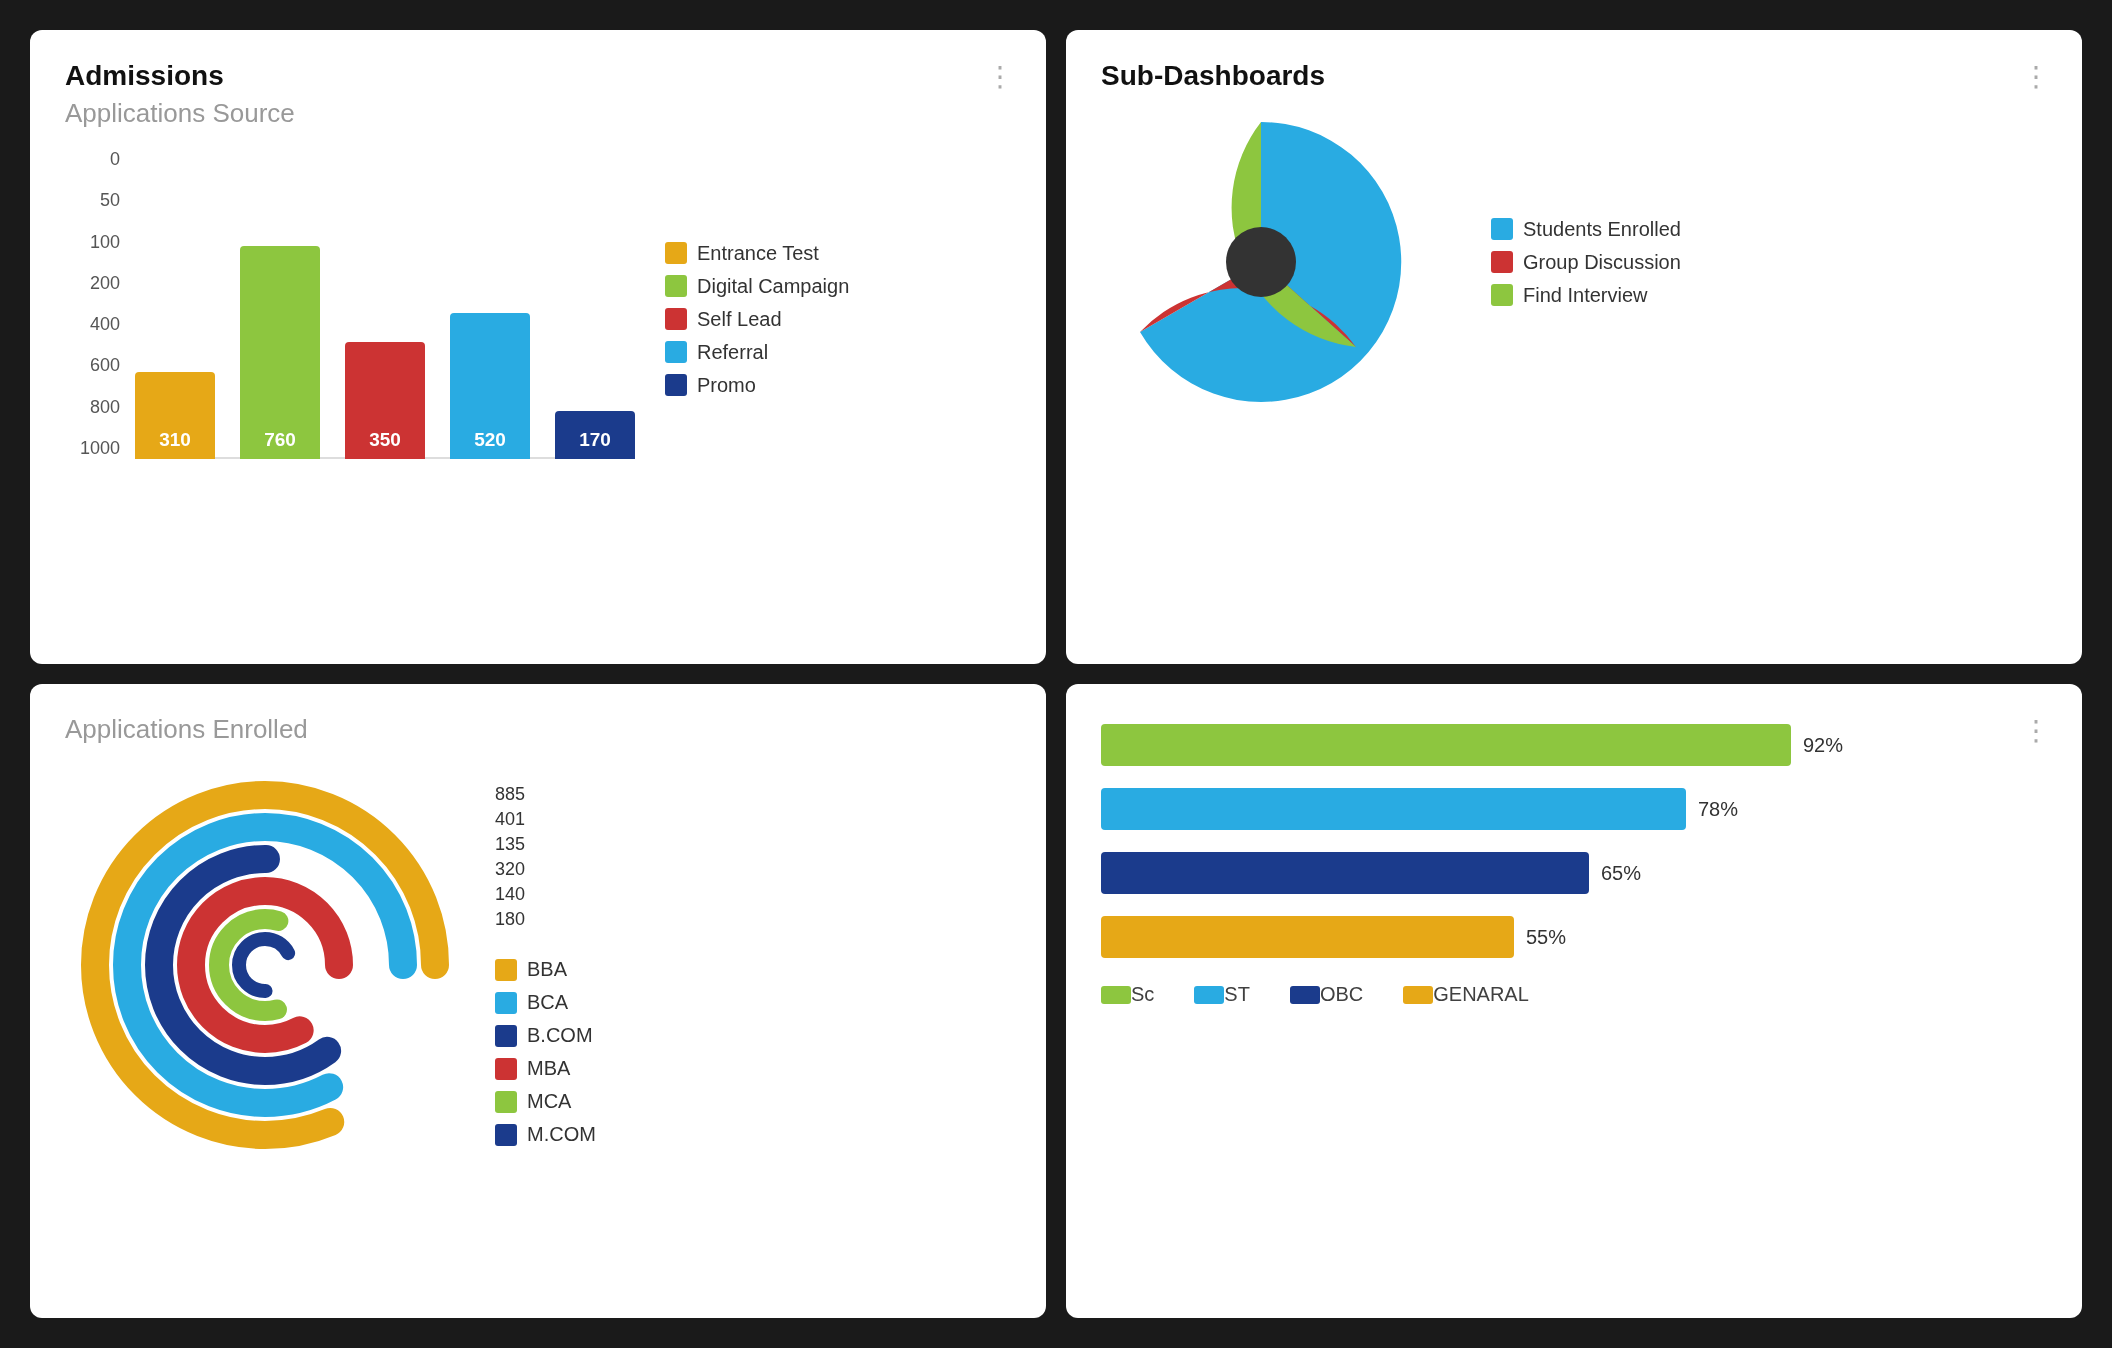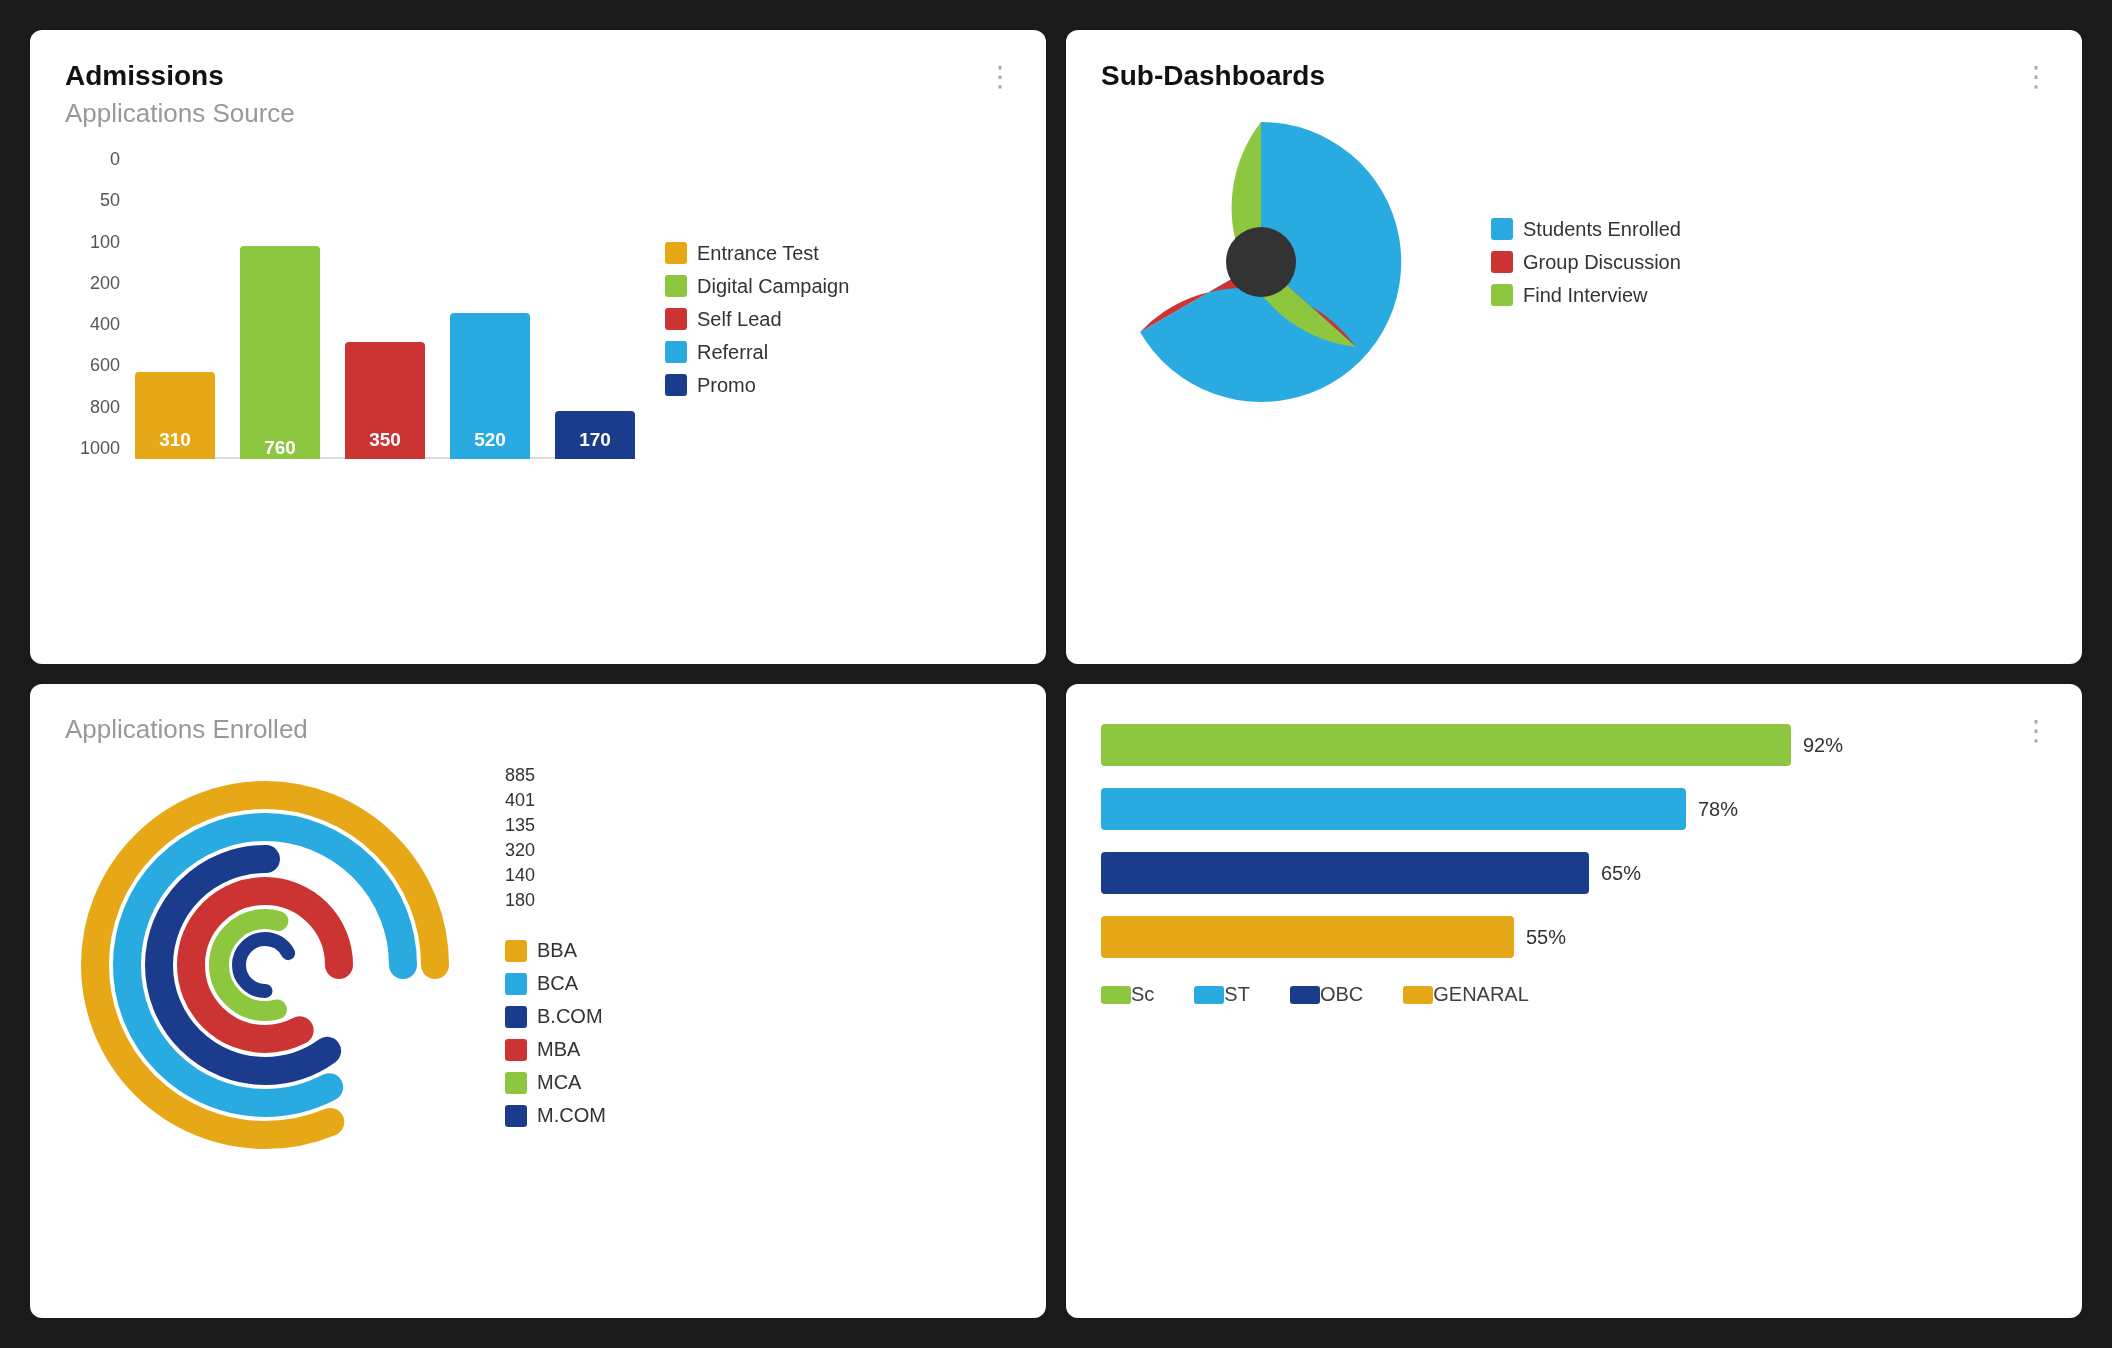--- a/index.html
+++ b/index.html
@@ -136,22 +136,22 @@
     }
     .pie-svg {
       width: 320px;
       height: 320px;
       flex-shrink: 0;
     }
 
     
     .ring-chart-area {
       display: flex;
-      align-items: flex-start;
-      gap: 30px;
+      align-items: center;
+      gap: 20px;
       margin-top: 10px;
     }
 
     
     .horiz-bars {
       margin-top: 10px;
       display: flex;
       flex-direction: column;
       gap: 22px;
     }
@@ -203,21 +203,21 @@
         <span>0</span>
       </div>
       <div class="x-axis-line"></div>
       <div class="bars-container" id="bars-container">
           <div class="bar-wrapper">
             <div class="bar" style="height:87px; background:#E6A817; width:80px; position:relative; border-radius:4px 4px 0 0; display:flex; align-items:flex-end; justify-content:center; padding-bottom:8px;">
     <span style="color:#fff; font-size:19px; font-weight:700;">310</span>
   </div>
           </div>
           <div class="bar-wrapper">
-            <div class="bar" style="height:213px; background:#8DC63F; width:80px; position:relative; border-radius:4px 4px 0 0; display:flex; align-items:flex-end; justify-content:center; ">
+            <div class="bar" style="height:213px; background:#8DC63F; width:80px; position:relative; border-radius:4px 4px 0 0; display:flex; align-items:flex-end; justify-content:center; padding-bottom:8px;">
     <span style="color:#fff; font-size:19px; font-weight:700;">760</span>
   </div>
           </div>
           <div class="bar-wrapper">
             <div class="bar" style="height:117px; background:#CC3333; width:80px; position:relative; border-radius:4px 4px 0 0; display:flex; align-items:flex-end; justify-content:center; padding-bottom:8px;">
     <span style="color:#fff; font-size:19px; font-weight:700;">350</span>
   </div>
           </div>
           <div class="bar-wrapper">
             <div class="bar" style="height:146px; background:#29ABE2; width:80px; position:relative; border-radius:4px 4px 0 0; display:flex; align-items:flex-end; justify-content:center; padding-bottom:8px;">

